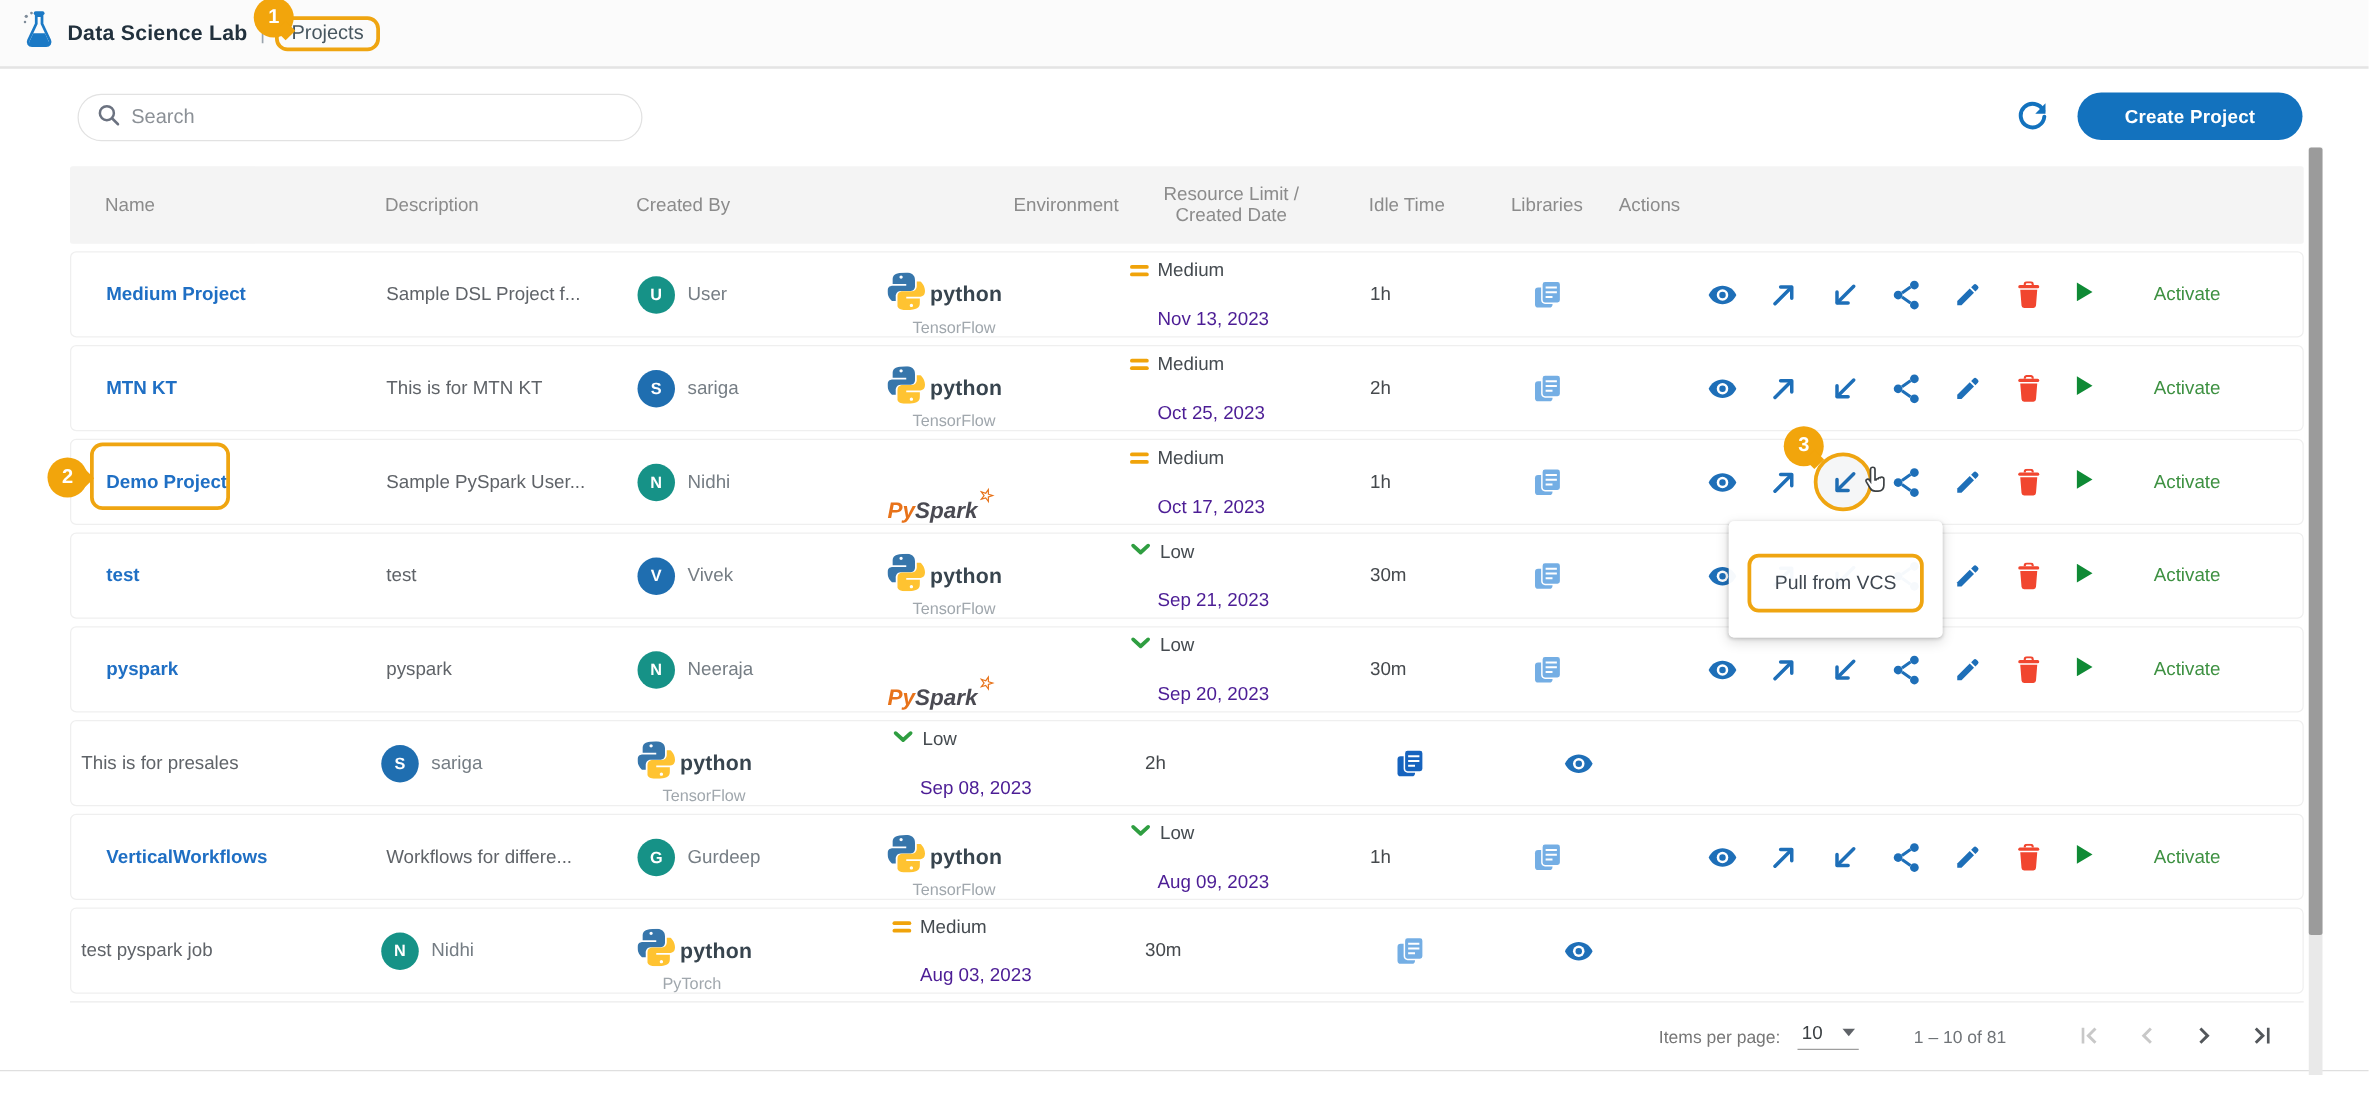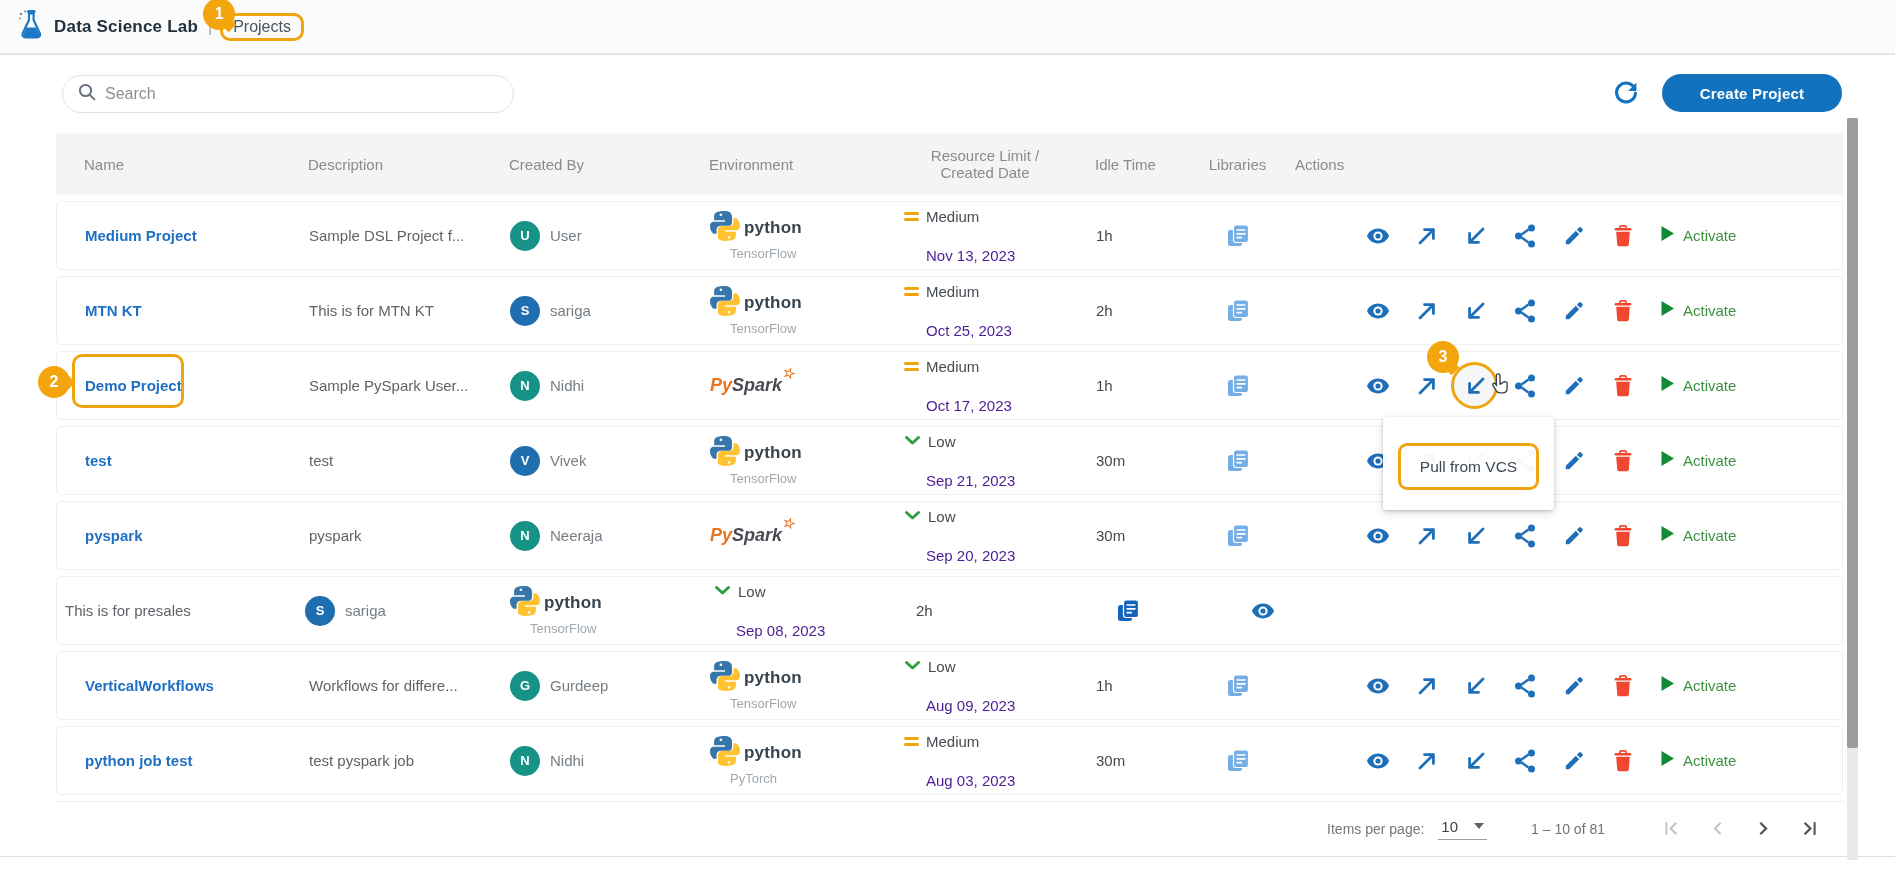--- a/index.html
+++ b/index.html
@@ -61,21 +61,21 @@
   #table { position:absolute; left:56px; top:133px; width:1787px; }
   .grid-row { display:grid; grid-template-columns:244px 205px 200px 190px 180px 105px 115px 1fr; }
   #thead { height:62px; background:#f4f4f4; color:#8b8b8b; font-size:15px; border-radius:2px; }
   #thead .th { display:flex; flex-direction:column; justify-content:center; }
   .row { height:69px; margin-top:6px; background:#fff; border:1px solid #efefef; border-radius:5px; }
   .cell { display:flex; align-items:center; overflow:hidden; }
 
   .c0 { padding-left:28px; }
   .c1 { padding-left:8px; }
   .c2 { padding-left:4px; }
-  .c3 { padding-left:4px; }
+  .c3 { padding-left:4px;align-items:flex-end; }
   .c4 { padding-left:8px; }
   .c4.th { align-items:center; text-align:center; padding-left:0; }
   .c5 { padding-left:20px; }
   .c6 { justify-content:center; padding-left:0; }
   .c6.th { align-items:center; }
   .c7 { justify-content:center; }
 
   .proj-name { font-size:15px; font-weight:bold; color:#1f6fc4; text-decoration:none; cursor:pointer; white-space:nowrap; }
   .desc { font-size:15px; color:#5f6368; white-space:nowrap; }
   .avatar { width:30px; height:30px; border-radius:50%; color:#fff; font-size:13px; font-weight:bold;
@@ -100,21 +100,21 @@
 
   .idle { font-size:15px; color:#45494d; }
 
   .lib-icon { cursor:pointer; display:inline-flex; }
   .lib-light .lib-back, .lib-light .lib-front { fill:#74aee4; }
   .lib-dark  .lib-back, .lib-dark  .lib-front { fill:#1663be; }
 
   .c-actions { justify-content:flex-start; padding-left:70px; gap:25px; }
   .act { width:24px; height:24px; display:inline-flex; align-items:center; justify-content:center; cursor:pointer; flex:0 0 24px; }
   .activate { width:auto; flex:0 0 auto; display:inline-flex; align-items:center; gap:8px; cursor:pointer; }
-  .act-label { font-size:15px; color:#3e9142; }
+  .act-label { font-size:15px; color:#3e9142;margin-left:40px; }
 
   
   #tfoot { height:54px; margin-top:6px; border-top:1px solid #ececec;
            display:flex; align-items:center; justify-content:flex-end;
            padding-right:25px; color:#767676; font-size:14px; }
   .page-size { display:inline-flex; align-items:center; gap:16px; margin-left:14px;
                border-bottom:1px solid #9e9e9e; padding:0 3px 4px 3px; cursor:pointer; }
   .page-size .val { font-size:15px; color:#3c4043; }
   .caret { width:0; height:0; border-left:5px solid transparent; border-right:5px solid transparent;
            border-top:6px solid #5f6368; }
@@ -906,23 +906,20 @@
         <span>
           <svg width="15" height="17" viewBox="0 0 15 17">
                   <path d="M1.5 1 L14 8.5 1.5 16 Z" fill="#0f8a35"></path>
                 </svg>
         </span>
         <span class="act-label">Activate</span>
       </span>
     </div>
   </div>
         <div class="row grid-row" data-level="Medium">
-    <div class="cell c0">
-      <a class="proj-name">python job test</a>
-    </div>
     <div class="cell c1">
       <span class="desc">test pyspark job</span>
     </div>
     <div class="cell c2">
       <span class="avatar" style="background: rgb(22, 146, 135);">N</span>
       <span class="creator-name">Nidhi</span>
     </div>
     <div class="cell c3">
       <div class="env-python">
         <div class="env-top">

